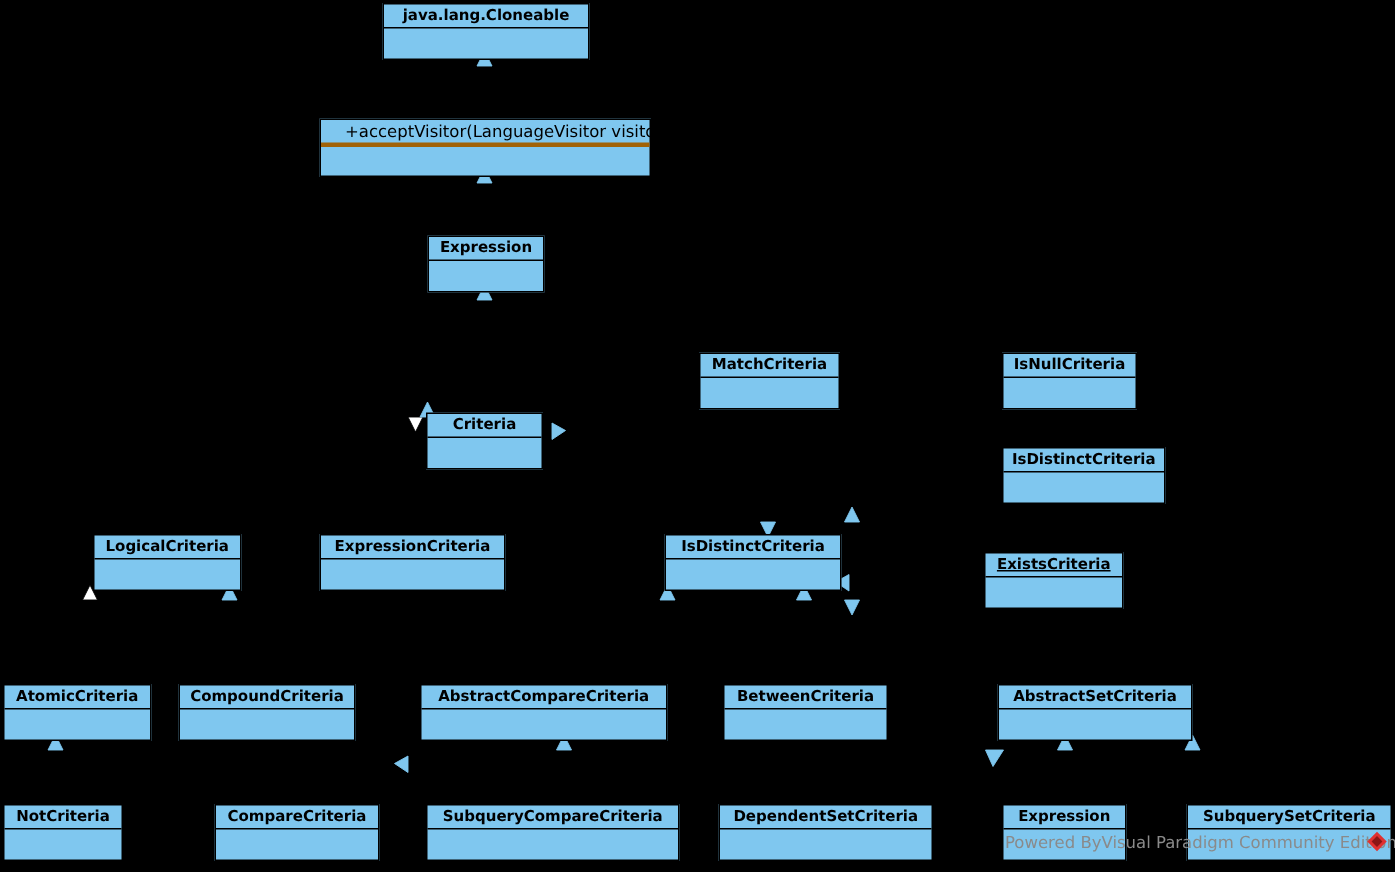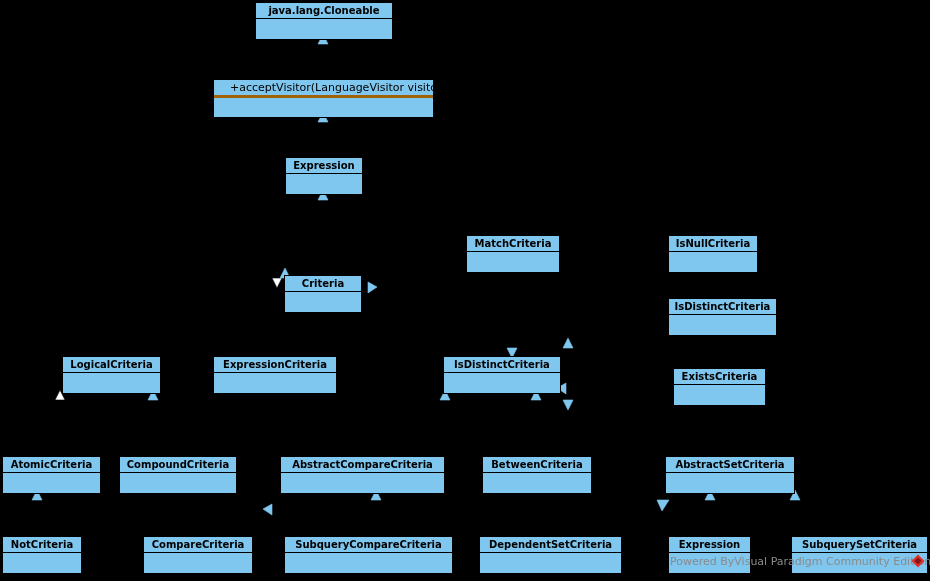--- a/index.html
+++ b/index.html
@@ -143,21 +143,21 @@
         <div class="uml-body" style="height: 21px;"></div>
       </div>
       <div class="uml-class" style="left: 213px; top: 356px; width: 124px; height: 38px;">
         <div class="uml-title">ExpressionCriteria</div>
         <div class="uml-body" style="height: 21px;"></div>
       </div>
       <div class="uml-class" style="left: 443px; top: 356px; width: 118px; height: 38px;">
         <div class="uml-title">IsDistinctCriteria</div>
         <div class="uml-body" style="height: 21px;"></div>
       </div>
-      <div class="uml-class" style="left: 673px; top: 368px; width: 93px; height: 38px;">
+      <div class="uml-class" style="left: 656px; top: 368px; width: 93px; height: 38px; text-decoration: underline;">
         <div class="uml-title">ExistsCriteria</div>
         <div class="uml-body" style="height: 21px;"></div>
       </div>
       <div class="uml-class" style="left: 2px; top: 456px; width: 99px; height: 38px;">
         <div class="uml-title">AtomicCriteria</div>
         <div class="uml-body" style="height: 21px;"></div>
       </div>
       <div class="uml-class" style="left: 119px; top: 456px; width: 118px; height: 38px;">
         <div class="uml-title">CompoundCriteria</div>
         <div class="uml-body" style="height: 21px;"></div>

